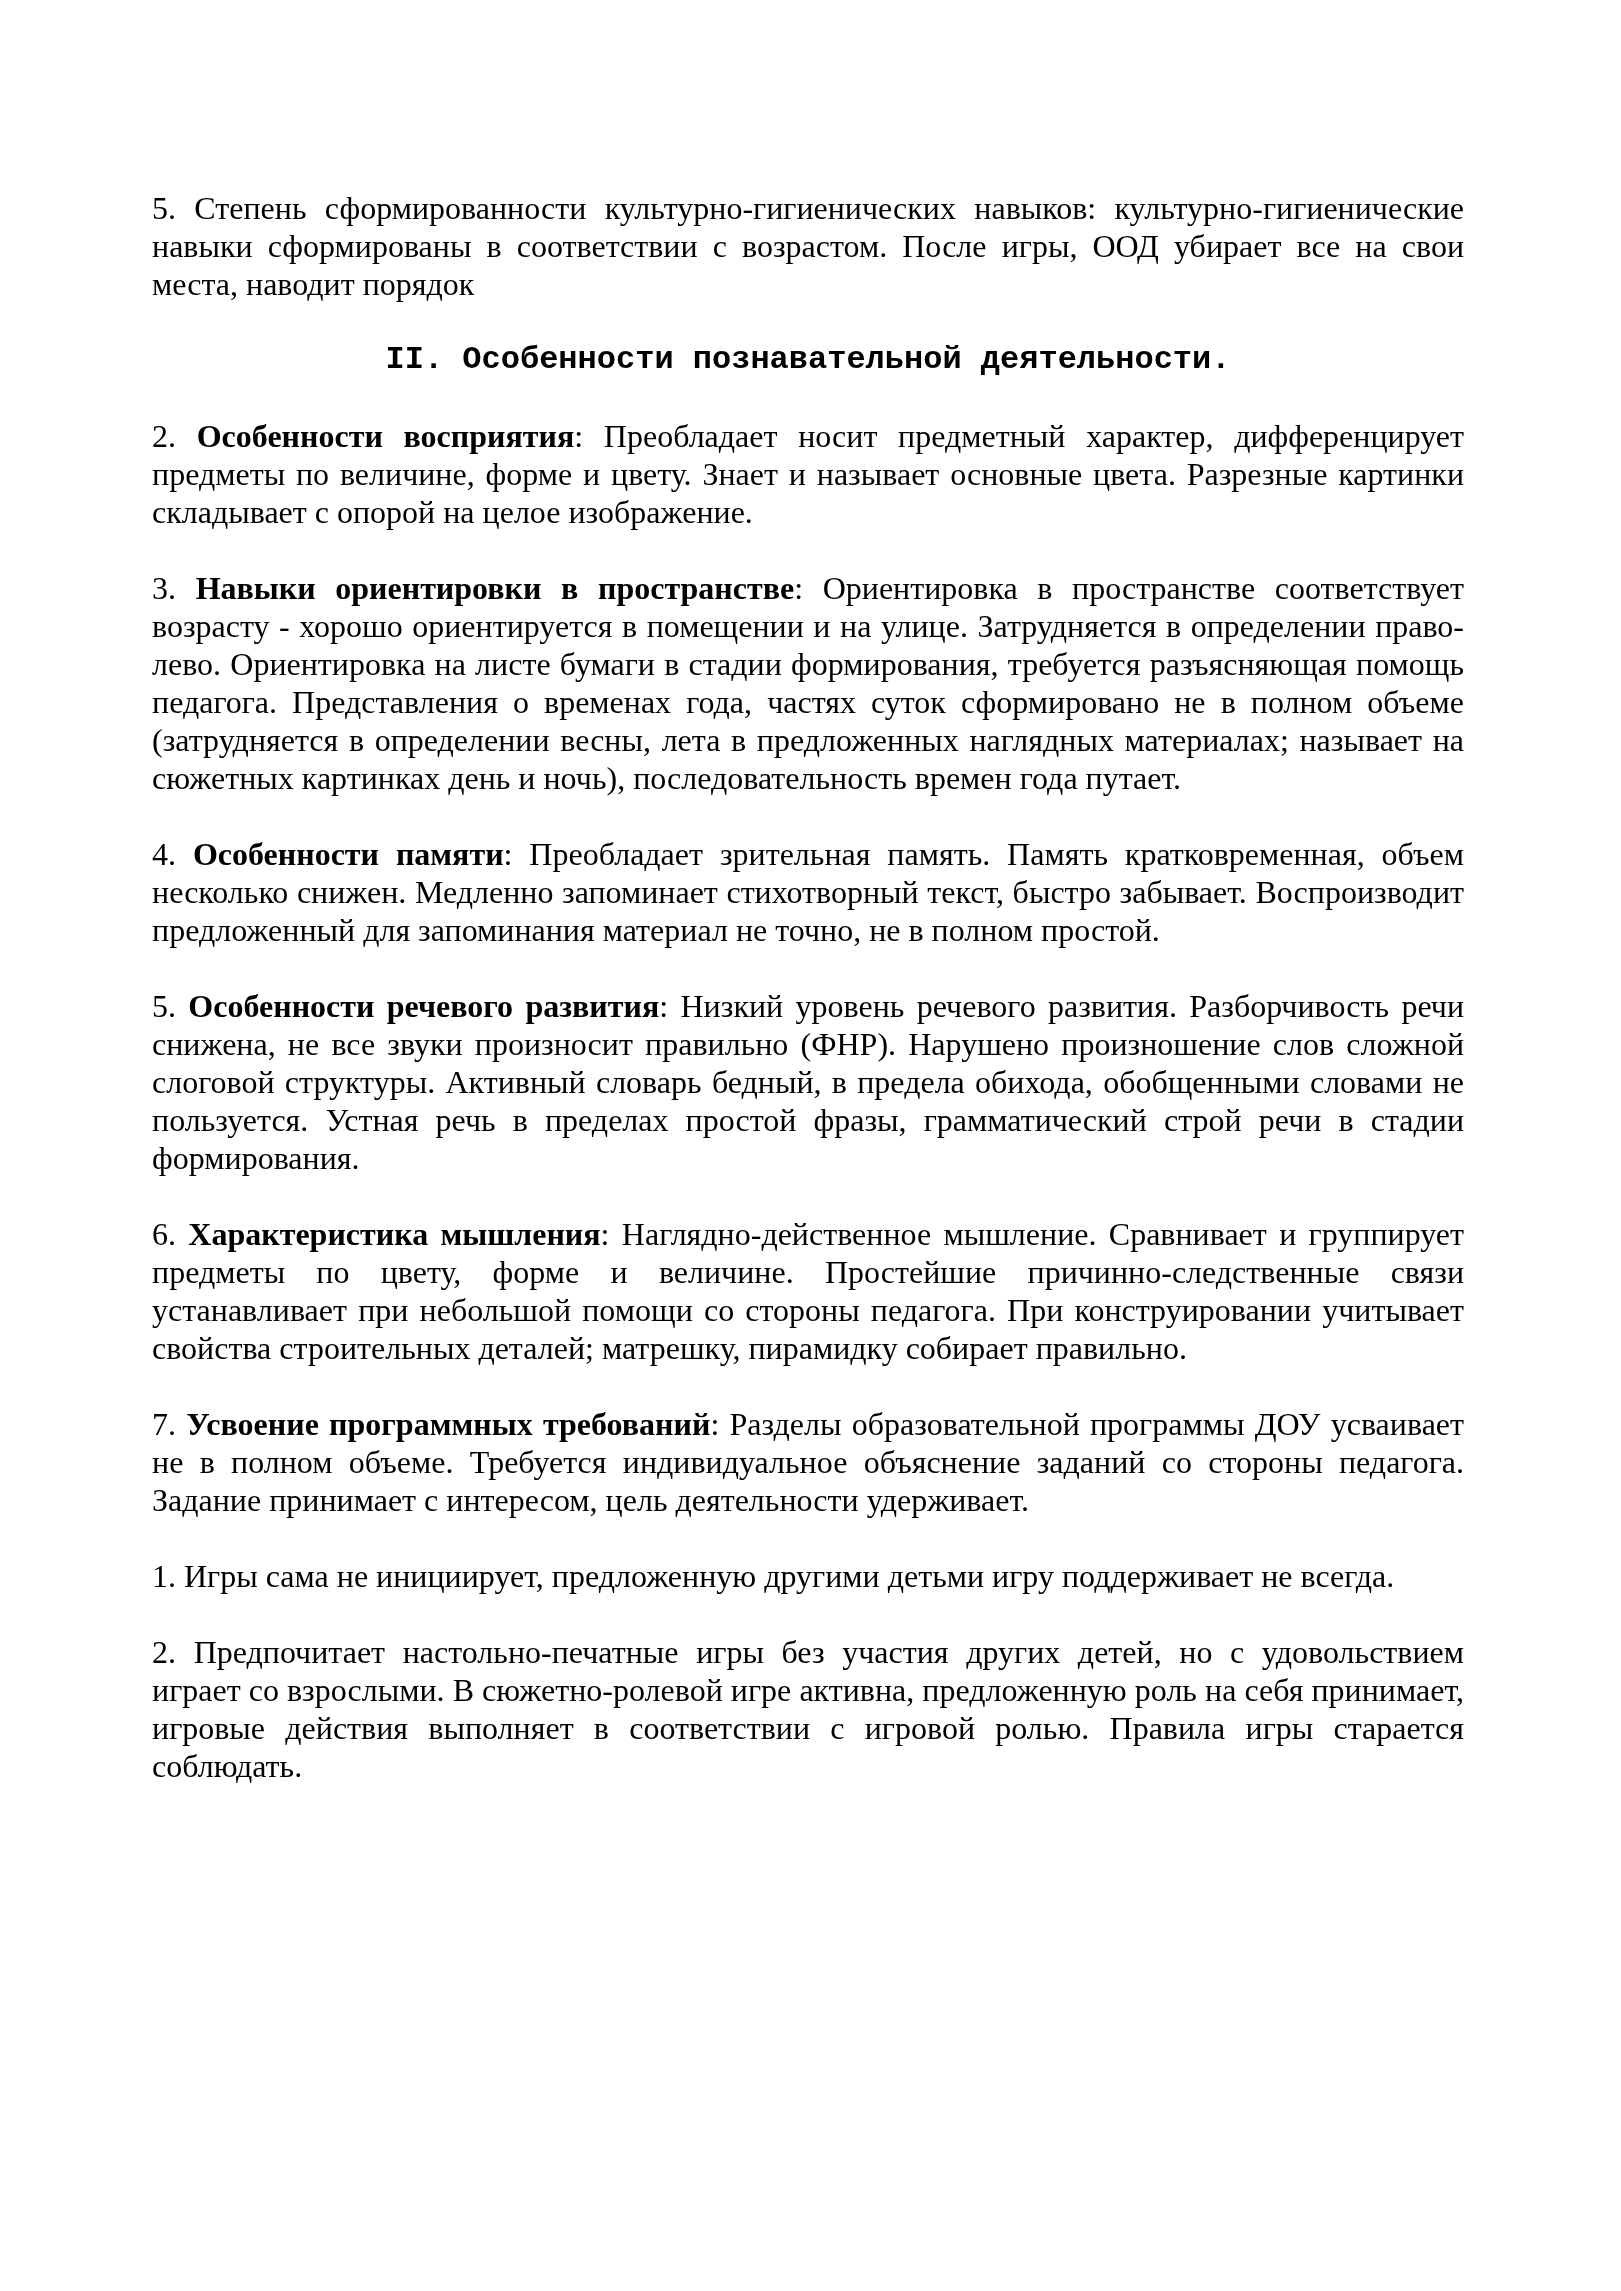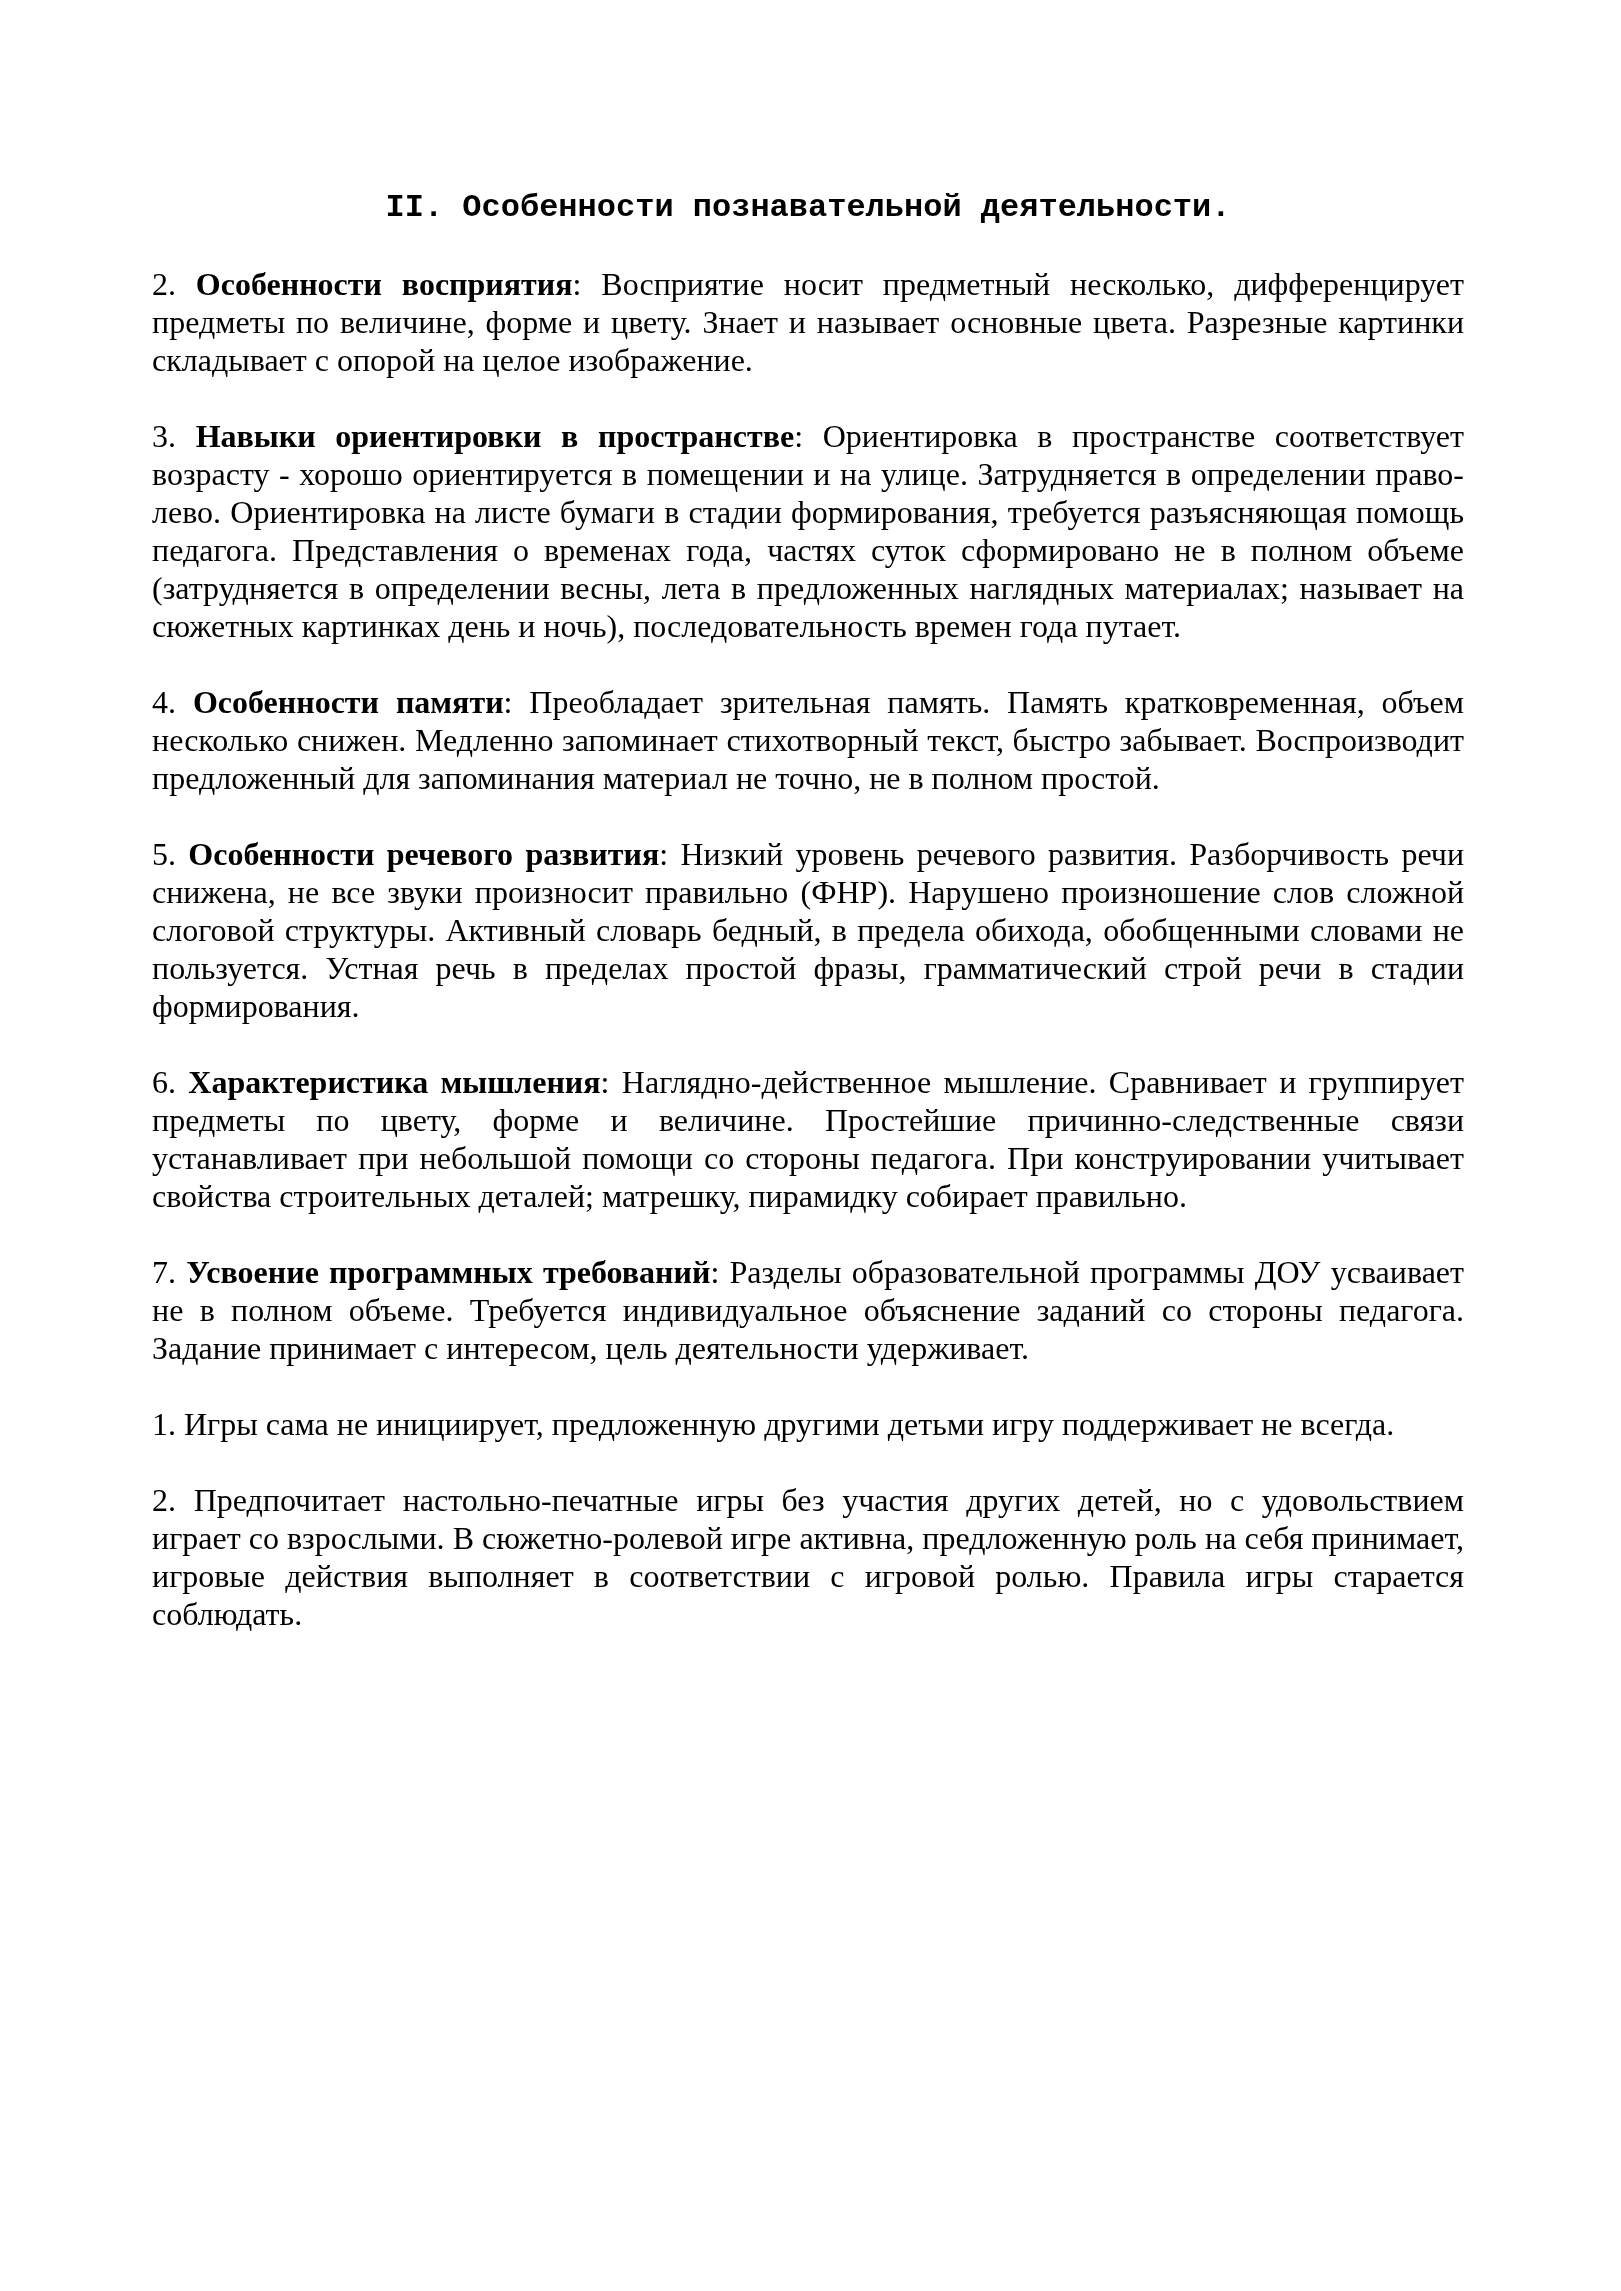--- a/index.html
+++ b/index.html
@@ -31,25 +31,26 @@
   }
   .block b {
     font-weight: bold;
   }
 </style>
 </head>
 <body>
 
 <div class="page">
 
+  <p class="block"><span>5. </span><b></b><span>Степень сформированности культурно-гигиенических навыков: культурно-гигиенические навыки сформированы в соответствии с возрастом. После игры, ООД убирает все на свои места, наводит порядок</span></p>
 
   <p class="block heading"><b>II. Особенности познавательной деятельности.</b></p>
 
 
-  <p class="block"><span>2. </span><b>Особенности восприятия</b><span>: Восприятие носит предметный несколько, дифференцирует предметы по величине, форме и цвету. Знает и называет основные цвета. Разрезные картинки складывает с опорой на целое изображение.</span></p>
+  <p class="block"><span>2. </span><b>Особенности восприятия</b><span>: Преобладает носит предметный характер, дифференцирует предметы по величине, форме и цвету. Знает и называет основные цвета. Разрезные картинки складывает с опорой на целое изображение.</span></p>
 
   <p class="block"><span>3. </span><b>Навыки ориентировки в пространстве</b><span>: Ориентировка в пространстве соответствует возрасту - хорошо ориентируется в помещении и на улице. Затрудняется в определении право-лево. Ориентировка на листе бумаги в стадии формирования, требуется разъясняющая помощь педагога. Представления о временах года, частях суток сформировано не в полном объеме (затрудняется в определении весны, лета в предложенных наглядных материалах; называет на сюжетных картинках день и ночь), последовательность времен года путает.</span></p>
 
   <p class="block"><span>4. </span><b>Особенности памяти</b><span>: Преобладает зрительная память. Память кратковременная, объем несколько снижен. Медленно запоминает стихотворный текст, быстро забывает. Воспроизводит предложенный для запоминания материал не точно, не в полном простой.</span></p>
 
   <p class="block"><span>5. </span><b>Особенности речевого развития</b><span>: Низкий уровень речевого развития. Разборчивость речи снижена, не все звуки произносит правильно (ФНР). Нарушено произношение слов сложной слоговой структуры. Активный словарь бедный, в предела обихода, обобщенными словами не пользуется. Устная речь в пределах простой фразы, грамматический строй речи в стадии формирования.</span></p>
 
   <p class="block"><span>6. </span><b>Характеристика мышления</b><span>: Наглядно-действенное мышление. Сравнивает и группирует предметы по цвету, форме и величине. Простейшие причинно-следственные связи устанавливает при небольшой помощи со стороны педагога. При конструировании учитывает свойства строительных деталей; матрешку, пирамидку собирает правильно.</span></p>
 
   <p class="block"><span>7. </span><b>Усвоение программных требований</b><span>: Разделы образовательной программы ДОУ усваивает не в полном объеме. Требуется индивидуальное объяснение заданий со стороны педагога. Задание принимает с интересом, цель деятельности удерживает.</span></p>

